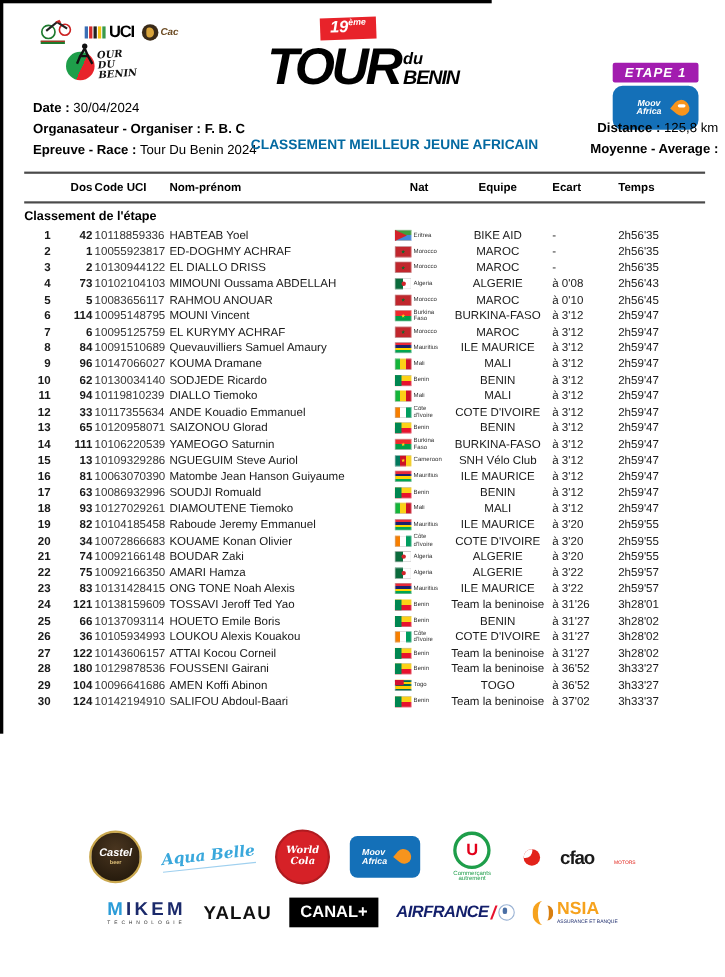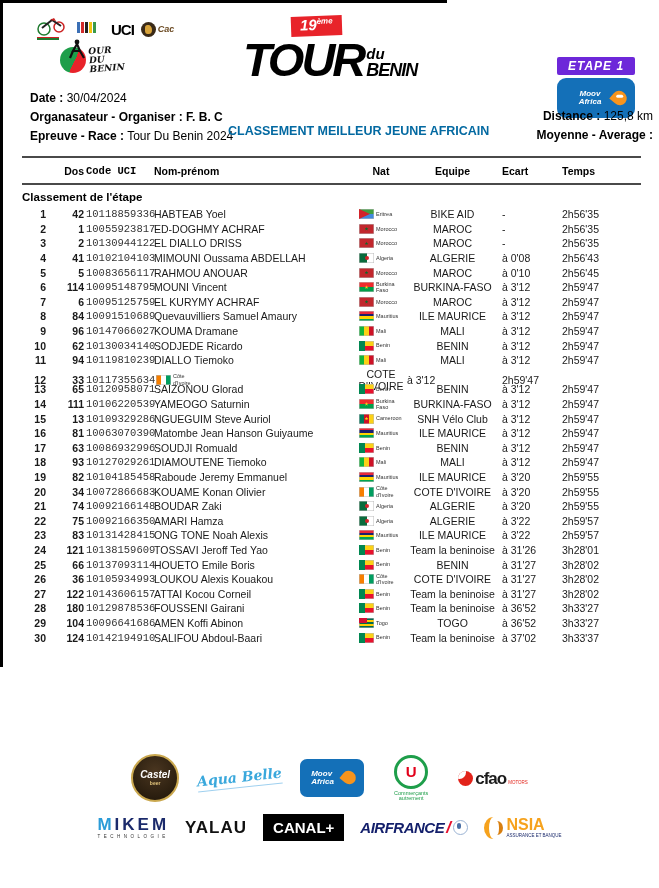--- a/index.html
+++ b/index.html
@@ -4,21 +4,21 @@
 <style>
   html,body{margin:0;padding:0;background:#fff;}
   body{width:659px;height:888px;position:relative;overflow:hidden;
        font-family:"Liberation Sans", sans-serif;color:#111;}
   
   #border-top{position:absolute;top:0;left:0;width:447px;height:3px;background:#000;}
   #border-left{position:absolute;top:0;left:0;width:3px;height:667px;background:#000;}
 
   
   .fed-row{position:absolute;left:34px;top:16px;display:flex;align-items:center;gap:7px;}
-  .uci-logo{display:flex;align-items:flex-start;gap:13px;}
+  .uci-logo{display:flex;align-items:center;gap:1px;}
   .uci-bars{display:flex;gap:1px;margin-right:2px;}
   .uci-bars i{display:block;width:3px;height:11px;}
   .uci-text{font-weight:900;font-size:15px;color:#000;letter-spacing:-1px;line-height:1;}
   .cac-logo{display:flex;align-items:center;gap:2px;}
   .cac-circle{width:15px;height:15px;border-radius:50%;background:#3a2a18;position:relative;}
   .cac-circle::after{content:'';position:absolute;left:4px;top:3px;width:7px;height:9px;background:#d9a43b;border-radius:40% 60% 55% 45%;}
   .cac-text{font-style:italic;font-size:9px;color:#6b4a22;font-weight:bold;}
 
   .tour-small{position:absolute;left:60px;top:46px;display:flex;align-items:center;gap:3px;}
   .ts-circle{width:26px;height:26px;border-radius:50%;background:linear-gradient(115deg,#1e9e4a 55%,#e8232a 55%);position:relative;}
@@ -31,21 +31,21 @@
            font-size:15px;padding:1px 9px 2px;transform:rotate(-2deg);line-height:1.1;}
   .badge19 sup{font-size:8px;}
   .tour-line{display:flex;align-items:flex-start;margin-top:2px;}
   .tour-big{font-size:47px;font-weight:900;font-style:italic;letter-spacing:-3px;line-height:0.95;color:#000;}
   .du-benin{display:flex;flex-direction:column;margin-left:3px;margin-top:8px;color:#000;}
   .du{font-size:15px;font-weight:900;font-style:italic;line-height:1;}
   .benin{font-size:18px;font-weight:900;font-style:italic;letter-spacing:-1px;line-height:1;}
 
   
   .etape-box{position:absolute;left:557px;top:57px;width:78px;text-align:center;}
-  .etape-badge{background:#6d28d9;color:#fff;font-weight:900;font-size:12px;letter-spacing:1px;
+  .etape-badge{background:#a21caf;color:#fff;font-weight:900;font-size:12px;letter-spacing:1px;
                padding:2px 0;border-radius:2px;font-style:italic;}
   .moov-box{margin-top:3px;height:40px;background:#1470b8;border-radius:9px;position:relative;
             display:flex;align-items:center;justify-content:center;}
   .moov-text{color:#fff;font-weight:bold;font-size:8px;line-height:8px;font-style:italic;width:30px;margin-right:12px;}
   .moov-swoosh{position:absolute;right:8px;top:13px;width:15px;height:14px;background:#f7941d;
                border-radius:50% 50% 50% 0;transform:rotate(40deg);}
   .moov-swoosh::after{content:'';position:absolute;left:3px;top:4px;width:7px;height:3px;background:#fff;border-radius:2px;transform:rotate(-40deg);}
 
   
   .info-left{position:absolute;left:30px;top:89px;font-size:12px;line-height:19px;color:#000;}
@@ -53,21 +53,21 @@
   .classement-title{position:absolute;left:228px;top:124px;width:296px;text-align:left;
                     font-weight:bold;font-size:12.5px;color:#0369a1;}
   .info-right{position:absolute;left:488px;top:107px;width:165px;font-size:12px;line-height:19px;color:#000;text-align:right;}
   .info-right b{font-weight:bold;}
 
   
   .table-wrap{position:absolute;left:22px;top:156px;width:619px;}
   .grid{display:grid;grid-template-columns:24px 38px 70px 203px 48px 95px 60px 1fr;align-items:center;}
   .thead{border-top:2px solid #4a4a4a;border-bottom:2px solid #4a4a4a;height:25px;font-weight:bold;font-size:10.5px;color:#000;}
   .h-dos,.rank,.dos{text-align:right;}
-  .h-code,.code{padding-left:2px;font-family:Liberation Mono, monospace;}
+  .h-code,.code{padding-left:2px;}
   .h-nat{text-align:center;}
   .h-equipe,.equipe{text-align:center;}
   .h-ecart,.ecart{padding-left:2px;}
   .h-temps,.temps{padding-left:2px;}
   .section-title{font-weight:bold;font-size:11.5px;margin:6px 0 4px;color:#000;}
   .row{height:14.6px;font-size:10.5px;color:#1a1a1a;}
   .rank,.dos{font-weight:bold;}
   .code{color:#333;}
   .nat{display:flex;align-items:center;gap:2px;padding-left:2px;}
   .nat-label{font-size:5.5px;line-height:1.15;color:#333;width:27px;overflow:hidden;}
@@ -111,21 +111,21 @@
      font-family:"DejaVu Serif", serif;}
   .sp-moov{width:64px;height:38px;background:#1470b8;border-radius:7px;position:relative;
      color:#fff;font-weight:bold;font-style:italic;font-size:8px;line-height:8px;}
   .sp-moov .lbl{width:28px;margin-right:14px;}
   .sp-moov::after{content:'';position:absolute;right:8px;top:12px;width:14px;height:13px;background:#f7941d;
      border-radius:50% 50% 50% 0;transform:rotate(40deg);}
   .sp-superu{line-height:1;}
   .u-circle{width:28px;height:28px;border-radius:50%;border:3px solid #1e9e4a;color:#e2001a;
      font-weight:900;font-size:15px;display:flex;align-items:center;justify-content:center;}
   .sp-superu .sub{font-size:5.5px;color:#1e9e4a;margin-top:2px;width:58px;text-align:center;}
-  .sp-cfao{flex-direction:row;align-items:center;gap:2px;}
+  .sp-cfao{flex-direction:row;align-items:center;gap:18px;}
   .cfao-dot{width:15px;height:15px;border-radius:50%;background:#e2231a;position:relative;overflow:hidden;}
   .cfao-dot::after{content:'';position:absolute;left:-5px;top:-5px;width:13px;height:13px;border-radius:50%;background:#fff;}
   .sp-cfao .lbl{font-weight:900;font-size:17px;color:#1a1a1a;letter-spacing:-1px;line-height:1;}
   .sp-cfao .sub{font-size:4.5px;color:#e2231a;align-self:flex-end;margin-bottom:2px;}
 
   .sp-mikem{color:#1b2a6b;line-height:1;}
   .mikem-main{display:block;font-weight:bold;font-size:17px;letter-spacing:3px;}
   .mikem-main::first-letter{color:#2b9cd8;}
   .sp-mikem .sub{font-size:4.5px;letter-spacing:3.5px;color:#333;margin-top:2px;}
   .sp-yalau{font-weight:900;font-size:17px;letter-spacing:1px;color:#111;}
@@ -269,21 +269,21 @@
         <span class="flag flag-morocco"></span>
         <span class="nat-label">Morocco</span>
       </div>
       <div class="equipe">MAROC</div>
       <div class="ecart">-</div>
       <div class="temps">2h56'35</div>
     </div>
 
     <div class="grid row">
       <div class="rank">4</div>
-      <div class="dos">41</div>
+      <div class="dos">73</div>
       <div class="code">10102104103</div>
       <div class="name">MIMOUNI Oussama ABDELLAH</div>
       <div class="nat">
         <span class="flag flag-algeria"></span>
         <span class="nat-label">Algeria</span>
       </div>
       <div class="equipe">ALGERIE</div>
       <div class="ecart">à 0'08</div>
       <div class="temps">2h56'43</div>
     </div>
@@ -383,20 +383,21 @@
       </div>
       <div class="equipe">MALI</div>
       <div class="ecart">à 3'12</div>
       <div class="temps">2h59'47</div>
     </div>
 
     <div class="grid row">
       <div class="rank">12</div>
       <div class="dos">33</div>
       <div class="code">10117355634</div>
+      <div class="name">ANDE Kouadio Emmanuel</div>
       <div class="nat">
         <span class="flag flag-ivoire"></span>
         <span class="nat-label">Côte d'Ivoire</span>
       </div>
       <div class="equipe">COTE D'IVOIRE</div>
       <div class="ecart">à 3'12</div>
       <div class="temps">2h59'47</div>
     </div>
 
     <div class="grid row">
@@ -654,20 +655,23 @@
   </div>
 
   <div class="sponsors">
     <div class="sp-row sp-row1">
       <div class="sp sp-castel">
         <span>Castel</span>
           <span class="sub">beer</span>
       </div>
       <div class="sp sp-aquabelle">
         <span>Aqua Belle</span>
+      </div>
+      <div class="sp sp-worldcola">
+        <span>World Cola</span>
       </div>
       <div class="sp sp-moov">
         <span class="lbl">Moov Africa</span>
       </div>
       <div class="sp sp-superu">
         <div class="u-circle">U</div>
         <div class="sub">Commerçants autrement</div>
       </div>
       <div class="sp sp-cfao">
         <span class="cfao-dot"></span>

